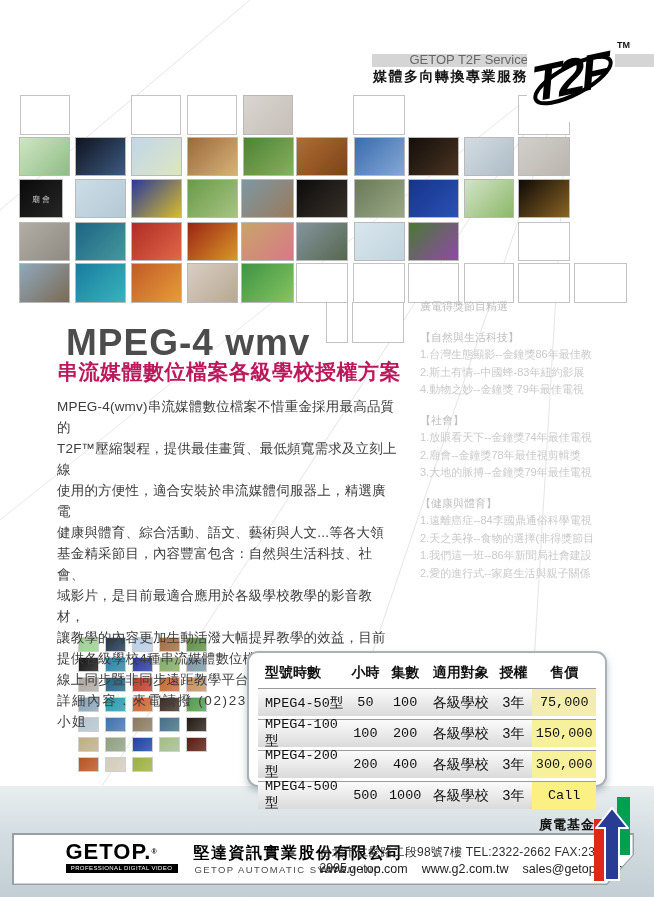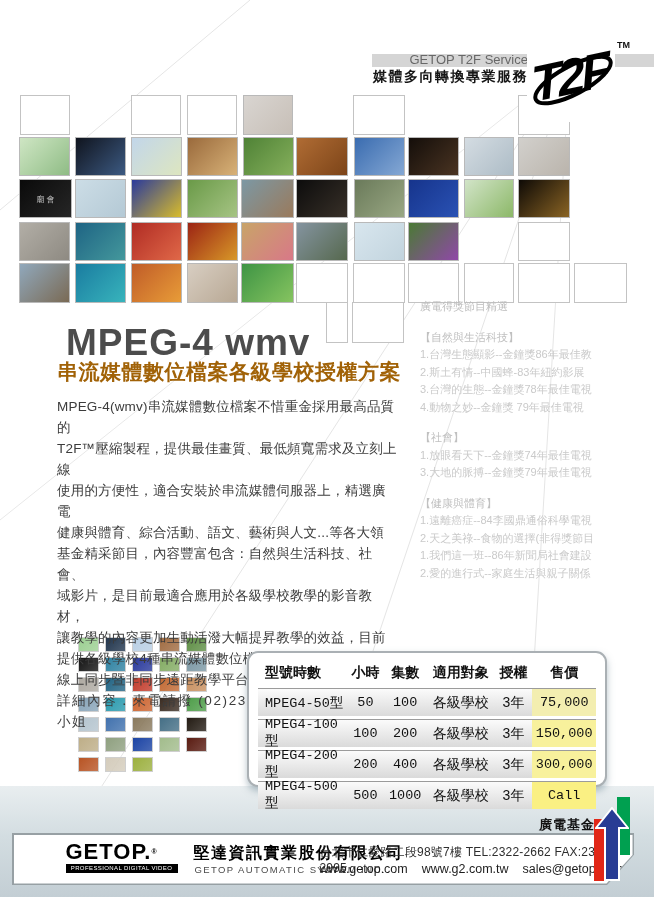--- a/index.html
+++ b/index.html
@@ -17,21 +17,21 @@
   .t2f-tm{position:absolute;left:617px;top:40px;font-size:9px;font-weight:bold;color:#111;z-index:3;}
 
   
   .cell{position:absolute;box-sizing:border-box;}
   .cell.photo{border:1px solid #b9b9b9;}
   .cell.empty{background:#ffffff;border:1px solid #c3c3c3;}
   .cell .tiny-label{position:absolute;left:0;right:0;top:50%;transform:translateY(-50%);text-align:center;font-size:8px;}
 
   
   .title-en{position:absolute;left:66px;top:322px;font-size:37px;font-weight:bold;color:#4c4c4c;letter-spacing:1px;z-index:4;}
-  .title-zh{position:absolute;left:57px;top:358px;font-size:21px;font-weight:bold;color:#a16207;letter-spacing:0.5px;z-index:4;}
+  .title-zh{position:absolute;left:57px;top:358px;font-size:21px;font-weight:bold;color:#be185d;letter-spacing:0.5px;z-index:4;}
   .body-text{position:absolute;left:57px;top:396px;width:340px;font-size:13.5px;line-height:21px;color:#3c3c3c;letter-spacing:0.2px;z-index:4;}
   .body-text .phone-line{letter-spacing:1.6px;}
 
   
   .program-list{position:absolute;left:420px;top:298px;width:226px;font-size:11px;line-height:17.5px;color:#c6c6c6;white-space:nowrap;overflow:hidden;z-index:3;}
   .program-list .pl-title{color:#bdbdbd;margin-bottom:6px;}
   .program-list .pl-heading{color:#c0c0c0;margin-top:13px;}
   .program-list .pl-item{color:#cacaca;}
 
   
@@ -105,21 +105,21 @@
       <div class="cell photo" style="left: 19px; top: 137px; width: 51px; height: 39px; background: linear-gradient(135deg, rgb(207, 230, 196), rgb(143, 188, 133));"></div>
       <div class="cell photo" style="left: 75px; top: 137px; width: 51px; height: 39px; background: linear-gradient(135deg, rgb(16, 20, 30), rgb(60, 90, 130));"></div>
       <div class="cell photo" style="left: 131px; top: 137px; width: 51px; height: 39px; background: linear-gradient(135deg, rgb(194, 214, 234), rgb(221, 230, 192));"></div>
       <div class="cell photo" style="left: 187px; top: 137px; width: 51px; height: 39px; background: linear-gradient(135deg, rgb(154, 106, 60), rgb(216, 178, 120));"></div>
       <div class="cell photo" style="left: 243px; top: 137px; width: 51px; height: 39px; background: linear-gradient(135deg, rgb(79, 130, 54), rgb(134, 176, 92));"></div>
       <div class="cell photo" style="left: 296px; top: 137px; width: 52px; height: 39px; background: linear-gradient(135deg, rgb(176, 108, 52), rgb(124, 68, 24));"></div>
       <div class="cell photo" style="left: 354px; top: 137px; width: 51px; height: 39px; background: linear-gradient(135deg, rgb(58, 108, 176), rgb(133, 168, 212));"></div>
       <div class="cell photo" style="left: 408px; top: 137px; width: 51px; height: 39px; background: linear-gradient(135deg, rgb(20, 14, 10), rgb(74, 52, 34));"></div>
       <div class="cell photo" style="left: 464px; top: 137px; width: 50px; height: 39px; background: linear-gradient(135deg, rgb(212, 220, 226), rgb(173, 188, 198));"></div>
       <div class="cell photo" style="left: 518px; top: 137px; width: 52px; height: 39px; background: linear-gradient(135deg, rgb(210, 208, 204), rgb(186, 180, 172));"></div>
-      <div class="cell photo" style="left: 19px; top: 179px; width: 53px; height: 39px; background: linear-gradient(135deg, rgb(10, 10, 10), rgb(38, 38, 38));">
+      <div class="cell photo" style="left: 19px; top: 179px; width: 44px; height: 39px; background: linear-gradient(135deg, rgb(10, 10, 10), rgb(38, 38, 38));">
         <span class="tiny-label" style="color: rgb(204, 204, 204);">廟 會</span>
       </div>
       <div class="cell photo" style="left: 75px; top: 179px; width: 51px; height: 39px; background: linear-gradient(135deg, rgb(204, 221, 230), rgb(180, 201, 213));"></div>
       <div class="cell photo" style="left: 131px; top: 179px; width: 51px; height: 39px; background: linear-gradient(135deg, rgb(42, 58, 156), rgb(216, 188, 44));"></div>
       <div class="cell photo" style="left: 187px; top: 179px; width: 51px; height: 39px; background: linear-gradient(135deg, rgb(106, 154, 72), rgb(166, 196, 132));"></div>
       <div class="cell photo" style="left: 241px; top: 179px; width: 53px; height: 39px; background: linear-gradient(135deg, rgb(124, 152, 164), rgb(154, 122, 92));"></div>
       <div class="cell photo" style="left: 296px; top: 179px; width: 52px; height: 39px; background: linear-gradient(135deg, rgb(12, 12, 12), rgb(56, 48, 40));"></div>
       <div class="cell photo" style="left: 354px; top: 179px; width: 51px; height: 39px; background: linear-gradient(135deg, rgb(106, 122, 90), rgb(154, 168, 132));"></div>
       <div class="cell photo" style="left: 408px; top: 179px; width: 51px; height: 39px; background: linear-gradient(135deg, rgb(22, 52, 140), rgb(42, 82, 180));"></div>
       <div class="cell photo" style="left: 464px; top: 179px; width: 50px; height: 39px; background: linear-gradient(135deg, rgb(210, 228, 200), rgb(140, 184, 104));"></div>
@@ -163,24 +163,24 @@
       <div>線上同步暨非同步遠距教學平台服務，歡迎來電洽詢</div>
       <div class="phone-line">詳細內容．來電請撥 (02)23222662 分機 123 曾小姐</div>
     </div>
 
   <div class="program-list">
     <div class="pl-title">廣電得獎節目精選</div>
     <div>
         <div class="pl-heading">【自然與生活科技】</div>
         <div class="pl-item">1.台灣生態顯影--金鐘獎86年最佳教</div>
         <div class="pl-item">2.斯土有情--中國蜂-83年紐約影展</div>
-        <div class="pl-item">3.台灣的生態--金鐘獎78年最佳電視</div>
         <div class="pl-item">4.動物之妙--金鐘獎 79年最佳電視</div>
         <div class="pl-heading">【社會】</div>
         <div class="pl-item">1.放眼看天下--金鐘獎74年最佳電視</div>
+        <div class="pl-item">2.廟會--金鐘獎78年最佳視剪輯獎</div>
         <div class="pl-item">3.大地的脈搏--金鐘獎79年最佳電視</div>
         <div class="pl-heading">【健康與體育】</div>
         <div class="pl-item">1.遠離癌症--84李國鼎通俗科學電視</div>
         <div class="pl-item">2.天之美祿--食物的選擇(非得獎節目</div>
         <div class="pl-item">1.我們這一班--86年新聞局社會建設</div>
         <div class="pl-item">2.愛的進行式--家庭生活與親子關係</div>
       </div>
   </div>
 
   <div class="collage" style="left: 78px; top: 637px; width: 135px; height: 140px;">

